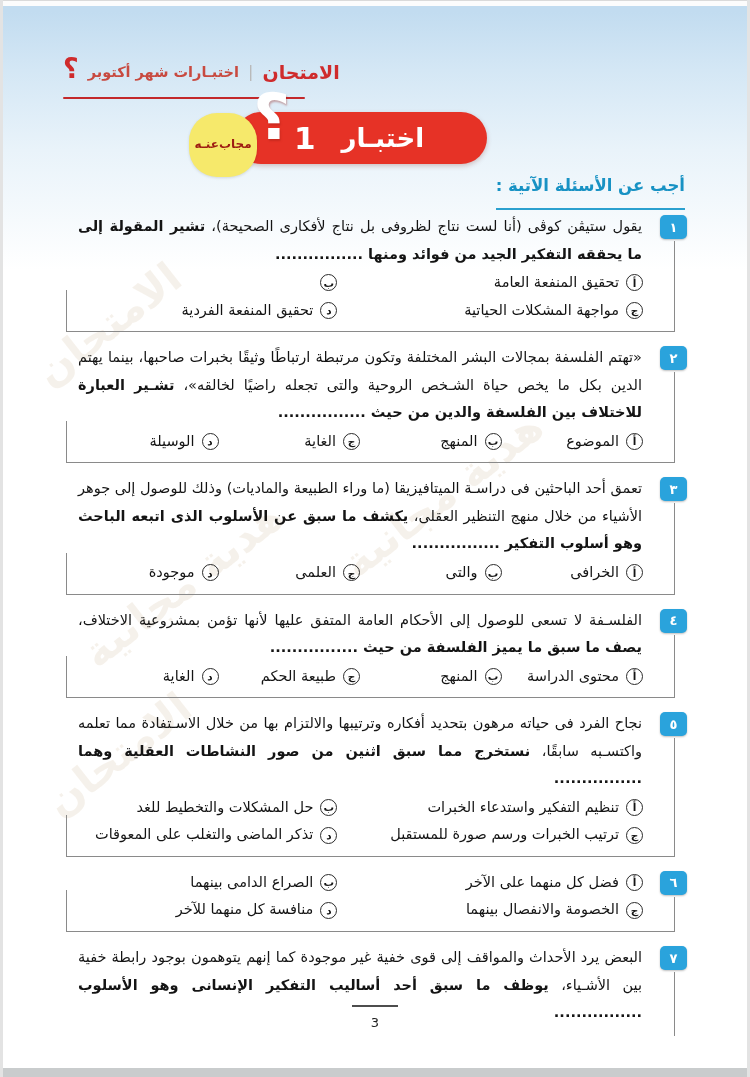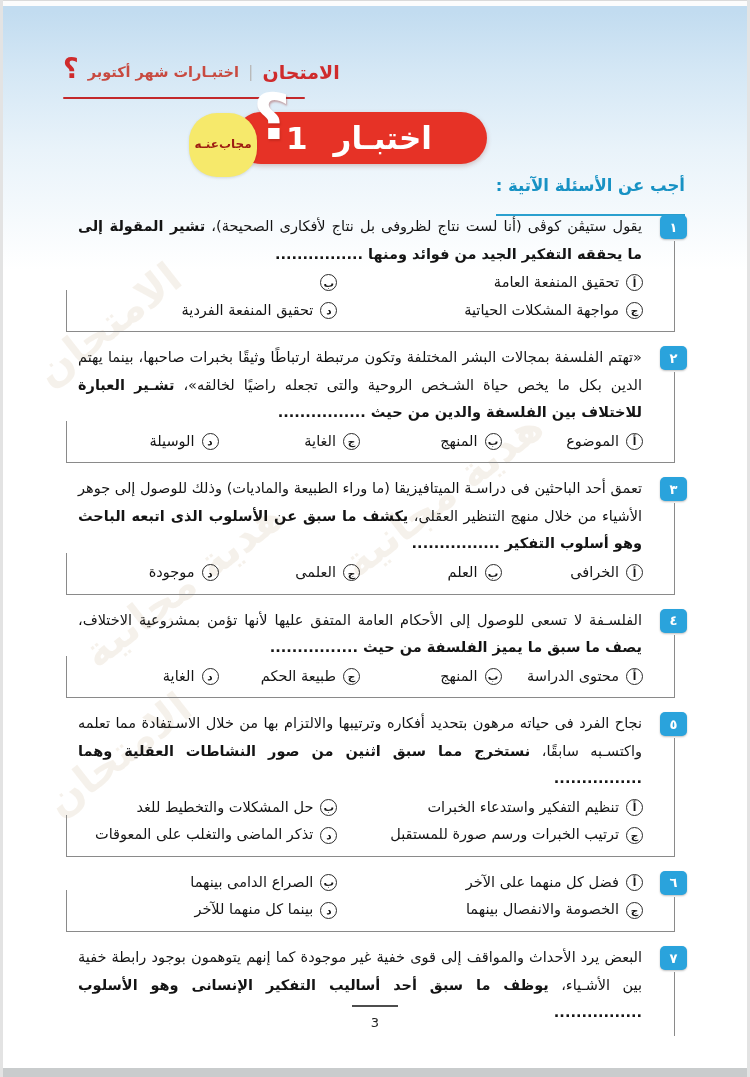--- a/index.html
+++ b/index.html
@@ -38,39 +38,39 @@
 
   
   .banner-wrap{position:absolute;top:112px;left:0;right:0;display:flex;justify-content:center;z-index:4;}
   .banner{
     position:relative;direction:rtl;background:var(--banner_red);
     border-radius:30px;height:52px;width:252px;
     display:flex;align-items:center;justify-content:center;gap:26px;
     transform:translateX(-14px);
     box-shadow:0 2px 5px rgba(120,30,20,0.25);
   }
-  .banner-title{color:#fff;font-size:31px;font-weight:bold;padding-right:4px;}
+  .banner-title{color:#fff;font-size:26px;font-weight:bold;padding-right:4px;}
   .banner-number{color:#fff;font-size:31px;font-weight:bold;}
   .banner-qmark{
     position:absolute;left:18px;top:-27px;color:#fff;font-size:64px;font-weight:bold;line-height:1;
     text-shadow:1px 2px 2px rgba(150,30,20,0.35);z-index:5;
   }
   .answered-badge{
     position:absolute;left:-46px;top:1px;width:68px;height:64px;
     background:var(--badge_yellow);border-radius:28px;
     display:flex;flex-direction:row;align-items:center;justify-content:center;
     line-height:1.3;z-index:6;box-shadow:0 1px 3px rgba(0,0,0,0.12);
   }
   .answered-badge span{color:var(--badge_text_red);font-size:12px;font-weight:bold;}
 
   
   .instruction{
     position:absolute;top:176px;right:62px;z-index:3;
     color:var(--heading_blue);font-size:16.5px;font-weight:bold;
-    padding-bottom:19px;border-bottom:2px solid #2ba0cf;
+    padding-bottom:13px;border-bottom:2px solid #2ba0cf;
   }
 
   
   .questions{position:absolute;top:208px;left:60px;right:58px;z-index:3;}
   .question{position:relative;padding:4px 46px 8px 14px;margin-bottom:7px;}
   .q-badge{
     position:absolute;right:2px;top:7px;width:27px;height:24px;
     background:var(--question_badge_blue);border-radius:5px;
     color:#fff;display:flex;align-items:center;justify-content:center;
     font-size:13px;font-weight:bold;box-shadow:0 1px 2px rgba(0,0,0,0.25);
@@ -228,21 +228,21 @@
           <div class="option">
     <span class="opt-circle">
       <span class="opt-letter">أ</span>
     </span>
     <span class="opt-text">الخرافى</span>
   </div>
           <div class="option">
     <span class="opt-circle">
       <span class="opt-letter">ب</span>
     </span>
-    <span class="opt-text">العلم</span>
+    <span class="opt-text">والتى</span>
   </div>
           <div class="option">
     <span class="opt-circle">
       <span class="opt-letter">ج</span>
     </span>
     <span class="opt-text">العلمى</span>
   </div>
           <div class="option">
     <span class="opt-circle">
       <span class="opt-letter">د</span>
@@ -348,21 +348,21 @@
           <div class="option">
     <span class="opt-circle">
       <span class="opt-letter">ج</span>
     </span>
     <span class="opt-text">الخصومة والانفصال بينهما</span>
   </div>
           <div class="option">
     <span class="opt-circle">
       <span class="opt-letter">د</span>
     </span>
-    <span class="opt-text">بينما كل منهما للآخر</span>
+    <span class="opt-text">منافسة كل منهما للآخر</span>
   </div>
         </div>
   </div>
       <div class="question">
     <div class="q-badge">
       <span class="q-num">٧</span>
     </div>
     <div class="q-vline-r"></div>
 
     <p class="q-text">

